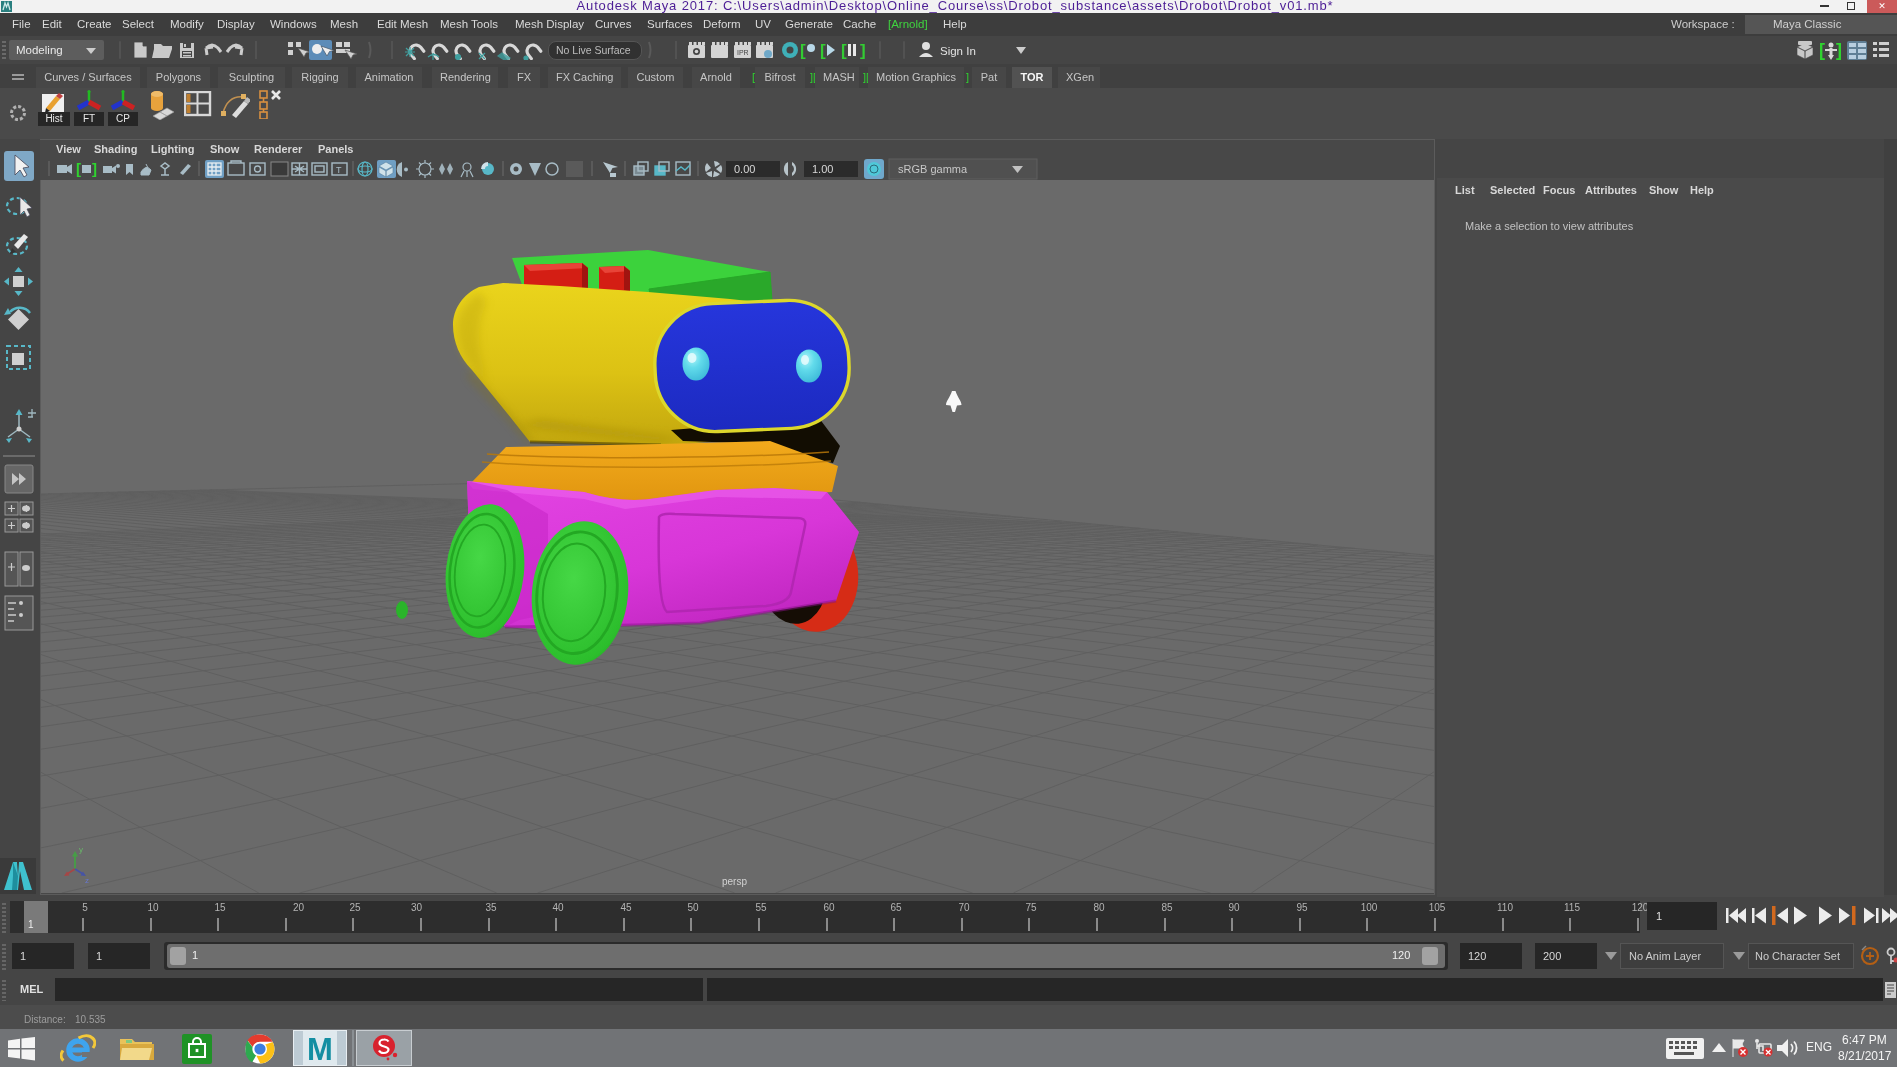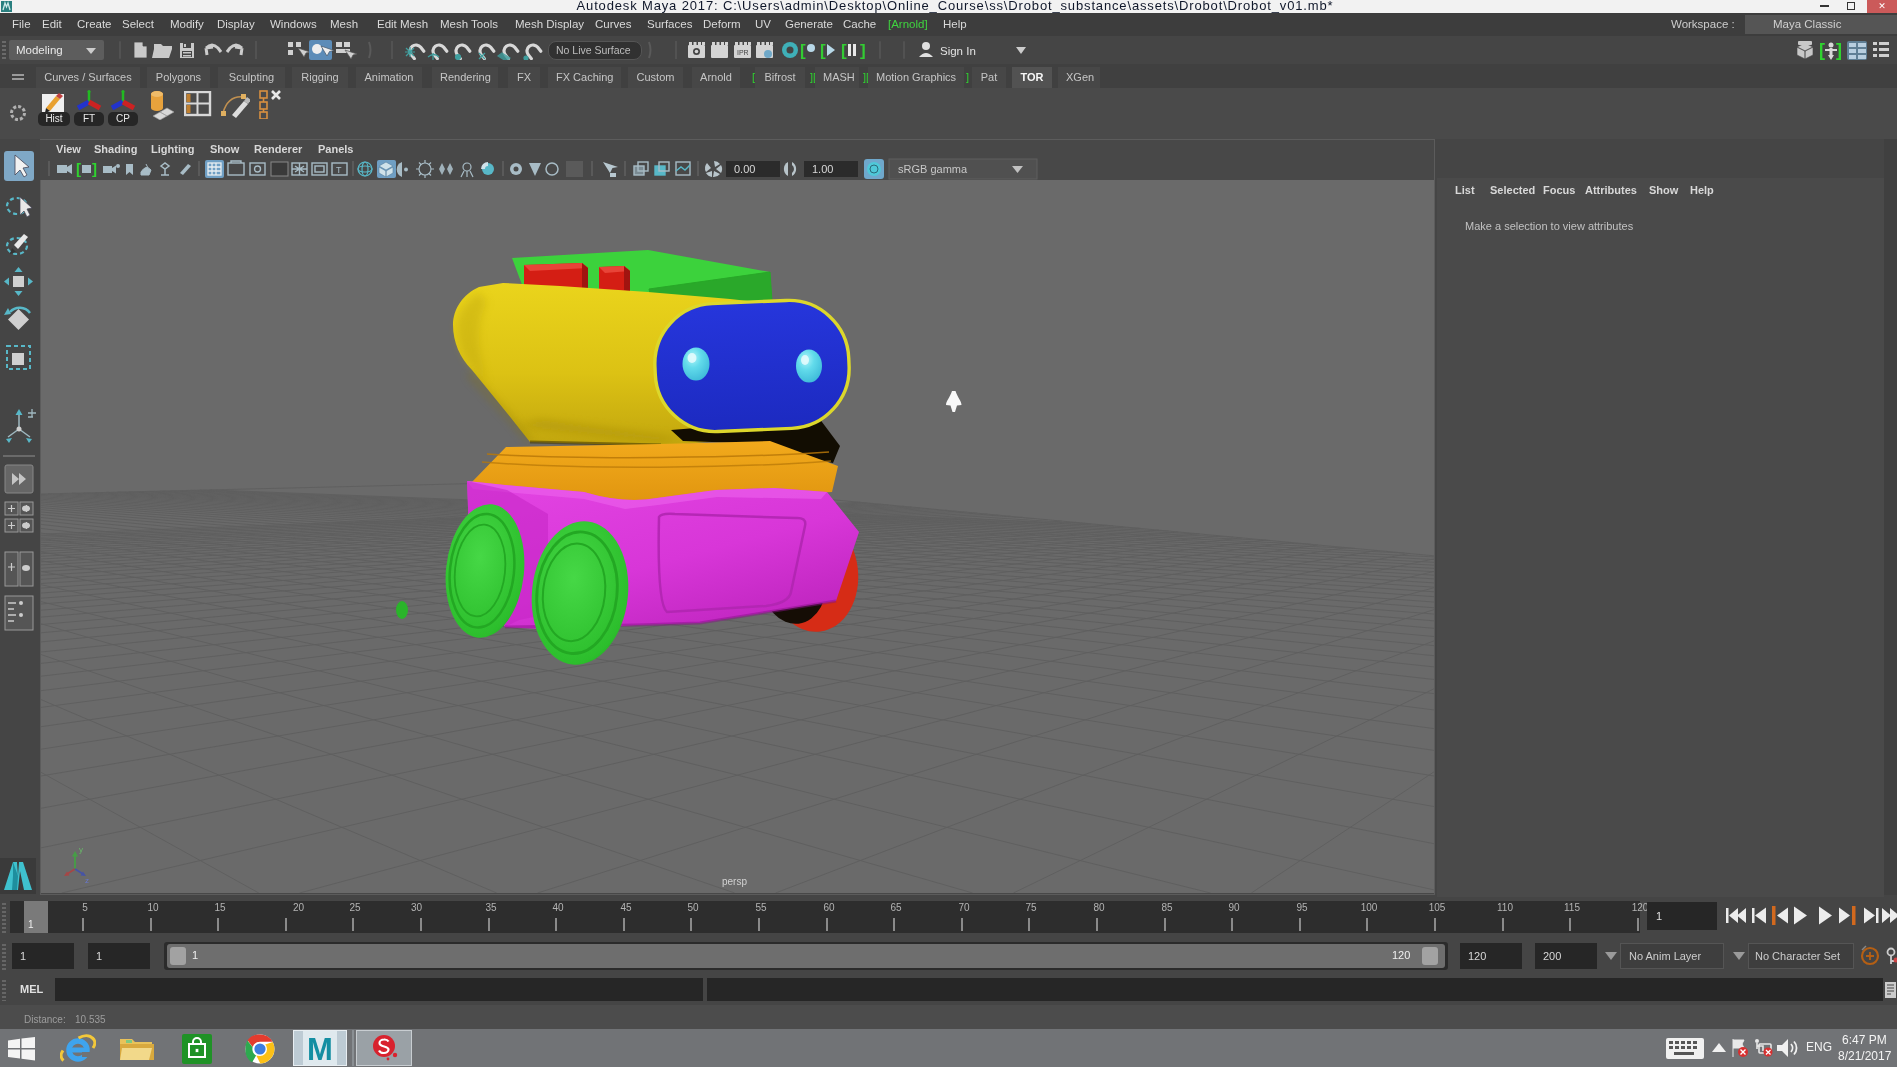--- a/index.html
+++ b/index.html
@@ -2,37 +2,37 @@
 <html><head>
 <meta charset="utf-8">
 <style>
 *{margin:0;padding:0;box-sizing:border-box;}
 html,body{width:1897px;height:1067px;overflow:hidden;}
 body{font-family:"Liberation Sans",sans-serif;position:relative;background:#454545;font-size:11px;color:#d6d6d6;}
 .abs{position:absolute;}
 .ico{position:absolute;}
 
 #titlebar{left:0;top:0;width:1897px;height:13px;background:#f2f2f2;}
-#titletext{left:15px;top:-1px;width:1880px;height:14px;text-align:center;font-size:13px;color:#0f172a;line-height:14px;letter-spacing:0.85px;}
+#titletext{left:15px;top:-1px;width:1880px;height:14px;text-align:center;font-size:13px;color:#4c1d95;line-height:14px;letter-spacing:0.85px;}
 #closebtn{left:1867px;top:0;width:30px;height:13px;background:#cb5a5a;color:#fff;font-size:9px;text-align:center;line-height:12px;}
 
 #menubar{left:0;top:13px;width:1897px;height:23px;background:#3d3d3d;}
 .menu{position:absolute;top:5px;font-size:11.5px;color:#dadada;white-space:nowrap;}
 
 #toolbar{left:0;top:36px;width:1897px;height:28px;background:#454545;}
 #modeling{position:absolute;left:9px;top:4px;width:95px;height:20px;background:#5d5d5d;border-radius:2px;color:#e8e8e8;font-size:11.5px;line-height:20px;padding-left:7px;}
 #modeling:after{content:"";position:absolute;right:8px;top:8px;border-left:5px solid transparent;border-right:5px solid transparent;border-top:6px solid #ccc;}
 .tsep{position:absolute;top:5px;width:2px;height:18px;background:#525252;border-radius:2px;}
 .darkfield{position:absolute;background:#313131;border:1px solid #555;border-radius:8px;color:#c9c9c9;}
 
 #shelftabs{left:0;top:64px;width:1897px;height:24px;background:#404040;}
 .stab{position:absolute;top:3px;height:21px;line-height:21px;font-size:11px;color:#c6c6c6;padding:0 8px;background:#474747;white-space:nowrap;text-align:center;}
 
 #shelf{left:0;top:88px;width:1897px;height:51px;background:#4a4a4a;}
-.slabel{position:absolute;top:24px;height:14px;background:#262626;border-radius:5px;color:#e8e8e8;font-size:10px;line-height:14px;text-align:center;}
+.slabel{position:absolute;top:24px;height:14px;background:#262626;border-radius:0;color:#e8e8e8;font-size:10px;line-height:14px;text-align:center;}
 
 #toolbox{left:0;top:139px;width:38px;height:756px;background:#454545;}
 #viewport{left:40px;top:139px;width:1395px;height:756px;background:#484848;border:1px solid #5c5c5c;}
 #vpmenu{left:40px;top:140px;width:1393px;height:18px;background:#484848;}
 .vpm{position:absolute;top:3px;font-size:11px;color:#d8d8d8;font-weight:bold;}
 #vpicons{left:40px;top:158px;width:1393px;height:22px;background:#484848;}
 #canvas3d{left:41px;top:180px;width:1393px;height:713px;background:#6a6a6a;}
 #persp{left:722px;top:876px;width:60px;font-size:10px;color:#d2d2d2;}
 
 #rightpanel{left:1437px;top:139px;width:447px;height:756px;background:#4a4a4a;margin-top:39px;}

